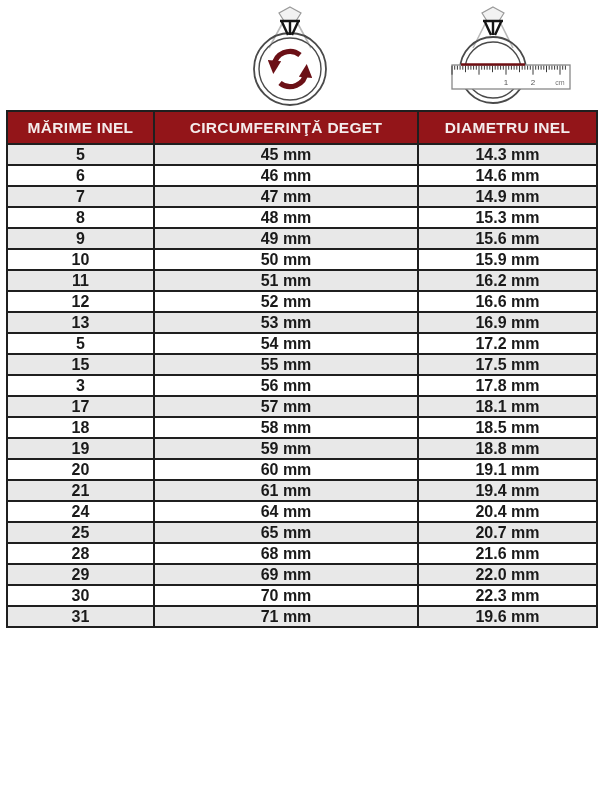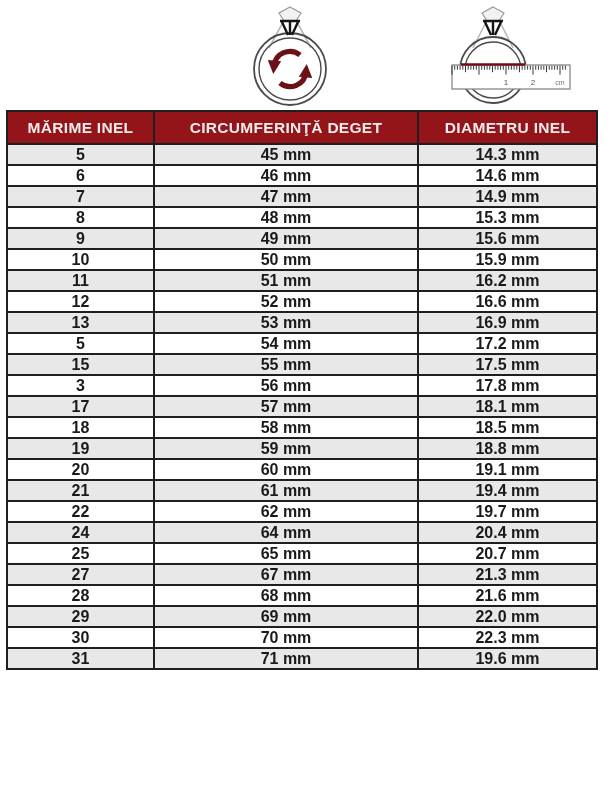--- a/index.html
+++ b/index.html
@@ -232,40 +232,30 @@
           <td>20</td>
           <td>60 mm</td>
           <td>19.1 mm</td>
         </tr>
         <tr>
           <td>21</td>
           <td>61 mm</td>
           <td>19.4 mm</td>
         </tr>
         <tr>
-          <td>22</td>
-          <td>62 mm</td>
-          <td>19.7 mm</td>
-        </tr>
-        <tr>
           <td>24</td>
           <td>64 mm</td>
           <td>20.4 mm</td>
         </tr>
         <tr>
           <td>25</td>
           <td>65 mm</td>
           <td>20.7 mm</td>
         </tr>
         <tr>
-          <td>27</td>
-          <td>67 mm</td>
-          <td>21.3 mm</td>
-        </tr>
-        <tr>
           <td>28</td>
           <td>68 mm</td>
           <td>21.6 mm</td>
         </tr>
         <tr>
           <td>29</td>
           <td>69 mm</td>
           <td>22.0 mm</td>
         </tr>
         <tr>

